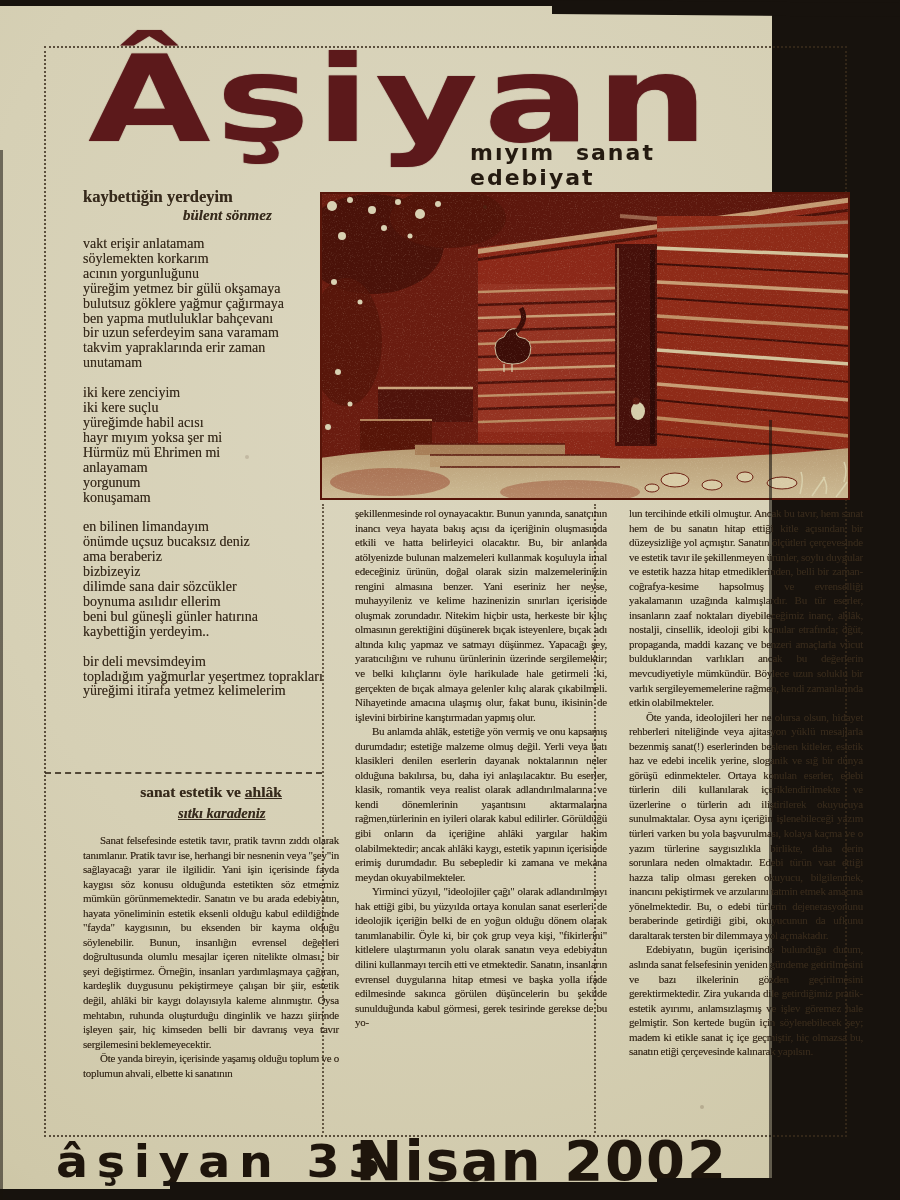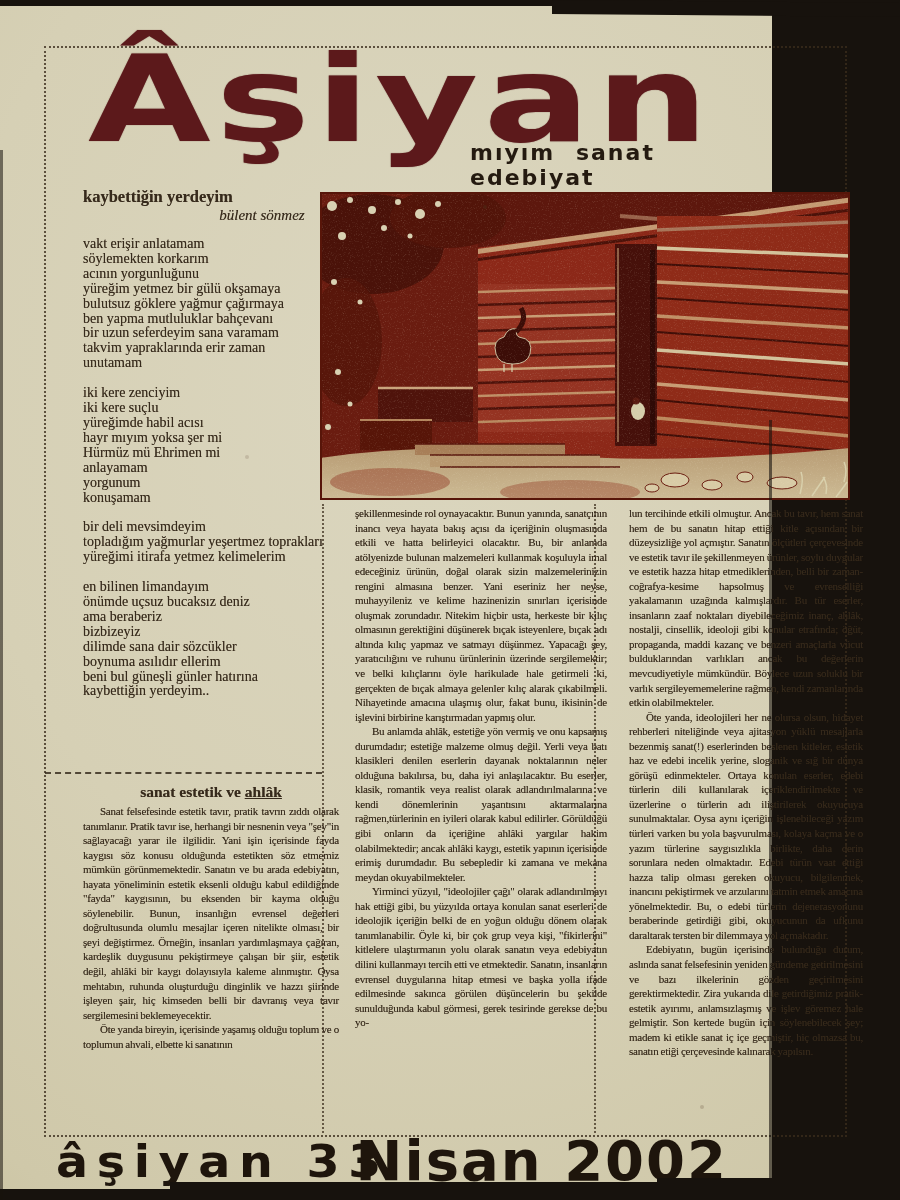--- a/index.html
+++ b/index.html
@@ -44,21 +44,21 @@
     font-weight:bold;font-size:22px;letter-spacing:2px;word-spacing:11px;
     color:#241a10;
   }
 
   .photo{position:absolute;left:320px;top:192px;width:530px;height:308px;display:block;}
 
   .ink{color:#362a1c;text-shadow:0 0 .4px rgba(55,38,20,.55);margin-left:24px;}
 
   .poem{position:absolute;left:59px;top:188px;width:258px;}
   .poem-title{margin:0;font-size:16.5px;font-weight:bold;line-height:18px;}
-  .poem-byline{margin:0 0 12px;font-size:15px;font-weight:normal;font-style:italic;text-indent:100px;line-height:19px;text-align:center;}
+  .poem-byline{margin:0 0 12px;font-size:15px;font-weight:bold;font-style:italic;text-indent:100px;line-height:19px;}
   .stanza{margin:0 0 15px;font-size:14px;line-height:14.9px;white-space:pre-line;}
 
   .essay-col{position:absolute;text-align:justify;}
   .essay-col1{left:59px;top:783px;width:256px;}
   .essay-col2{left:331px;top:506px;width:252px;}
   .essay-col3{left:605px;top:506px;width:234px;}
   .essay-title{margin:0 0 3px;font-size:15.5px;font-weight:bold;line-height:18px;text-align:center;}
   .essay-byline{margin:0 0 11px;font-size:14.5px;font-weight:bold;font-style:italic;text-indent:95px;line-height:18px;text-align:left;}
   .u{text-decoration:underline;}
   .p{margin:0;font-size:11px;line-height:14.55px;letter-spacing:-0.25px;word-spacing:-0.4px;}
@@ -215,39 +215,40 @@
 takvim yapraklarında erir zaman
 unutamam</p>
     <p class="stanza">iki kere zenciyim
 iki kere suçlu
 yüreğimde habil acısı
 hayr mıyım yoksa şer mi
 Hürmüz mü Ehrimen mi
 anlayamam
 yorgunum
 konuşamam</p>
-    <p class="stanza">bir deli mevsimdeyim
-topladığım yağmurlar yeşertmez toprakları
-yüreğimi itirafa yetmez kelimelerim</p>
     <p class="stanza">en bilinen limandayım
 önümde uçsuz bucaksız deniz
 ama beraberiz
 bizbizeyiz
 dilimde sana dair sözcükler
 boynuma asılıdır ellerim
 beni bul güneşli günler hatırına
 kaybettiğin yerdeyim..</p>
+    <p class="stanza">bir deli mevsimdeyim
+topladığım yağmurlar yeşertmez toprakları
+yüreğimi itirafa yetmez kelimelerim</p>
   </div>
 
   <div class="rule-poem"></div>
   <div class="vsep vsep1"></div>
   <div class="vsep vsep2"></div>
 
   <div class="essay-col essay-col1 ink">
     <h3 class="essay-title"><span>sanat estetik ve</span> <span class="u">ahlâk</span></h3>
+    <div class="essay-byline"><span class="u">sıtkı karadeniz</span></div>
     <p class="p ind">Sanat felsefesinde estetik tavır, pratik tavrın zıddı olarak tanımlanır. Pratik tavır ise, herhangi bir nesnenin veya "şey"in sağlayacağı yarar ile ilgilidir. Yani işin içerisinde fayda kaygısı söz konusu olduğunda estetikten söz etmemiz mümkün görünmemektedir. Sanatın ve bu arada edebiyatın, hayata yöneliminin estetik eksenli olduğu kabul edildiğinde "fayda" kaygısının, bu eksenden bir kayma olduğu söylenebilir. Bunun, insanlığın evrensel değerleri doğrultusunda olumlu mesajlar içeren nitelikte olması, bir şeyi değiştirmez. Örneğin, insanları yardımlaşmaya çağıran, kardeşlik duygusunu pekiştirmeye çalışan bir şiir, estetik değil, ahlâki bir kaygı dolayısıyla kaleme alınmıştır. Oysa mehtabın, ruhunda oluşturduğu dinginlik ve hazzı şiirinde işleyen şair, hiç kimseden belli bir davranış veya tavır sergilemesini beklemeyecektir.</p>
     <p class="p ind">Öte yanda bireyin, içerisinde yaşamış olduğu toplum ve o toplumun ahvali, elbette ki sanatının</p>
   </div>
 
   <div class="essay-col essay-col2 ink">
     <p class="p">şekillenmesinde rol oynayacaktır. Bunun yanında, sanatçının inancı veya hayata bakış açısı da içeriğinin oluşmasında etkili ve hatta belirleyici olacaktır. Bu, bir anlamda atölyenizde bulunan malzemeleri kullanmak koşuluyla imal edeceğiniz ürünün, doğal olarak sizin malzemelerinizin rengini almasına benzer. Yani eseriniz her neyse, muhayyileniz ve kelime hazinenizin sınırları içerisinde oluşmak zorundadır. Nitekim hiçbir usta, herkeste bir kılıç olmasının gerektiğini düşünerek bıçak isteyenlere, bıçak adı altında kılıç yapmaz ve satmayı düşünmez. Yapacağı şey, yaratıcılığını ve ruhunu ürünlerinin üzerinde sergilemektir; ve belki kılıçlarını öyle harikulade hale getirmeli ki, gerçekten de bıçak almaya gelenler kılıç alarak çıkabilmeli. Nihayetinde amacına ulaşmış olur, fakat bunu, ikisinin de işlevini birbirine karıştırmadan yapmış olur.</p>
     <p class="p ind">Bu anlamda ahlâk, estetiğe yön vermiş ve onu kapsamış durumdadır; estetiğe malzeme olmuş değil. Yerli veya batı klasikleri denilen eserlerin dayanak noktalarının neler olduğuna bakılırsa, bu, daha iyi anlaşılacaktır. Bu eserler, klasik, romantik veya realist olarak adlandırılmalarına ve kendi dönemlerinin yaşantısını aktarmalarına rağmen,türlerinin en iyileri olarak kabul edilirler. Görüldüğü gibi onların da içeriğine ahlâki yargılar hakim olabilmektedir; ancak ahlâki kaygı, estetik yapının içerisinde erimiş durumdadır. Bu sebepledir ki zamana ve mekana meydan okuyabilmekteler.</p>
     <p class="p ind">Yirminci yüzyıl, "ideolojiler çağı" olarak adlandırılmayı hak ettiği gibi, bu yüzyılda ortaya konulan sanat eserleri de ideolojik içeriğin belki de en yoğun olduğu dönem olarak tanımlanabilir. Öyle ki, bir çok grup veya kişi, "fikirlerini" kitlelere ulaştırmanın yolu olarak sanatın veya edebiyatın dilini kullanmayı tercih etti ve etmektedir. Sanatın, insanların evrensel duygularına hitap etmesi ve başka yolla ifade edilmesinde sakınca görülen düşüncelerin bu şekilde sunulduğunda kabul görmesi, gerek tesirinde gerekse de bu yo-</p>
   </div>
 

